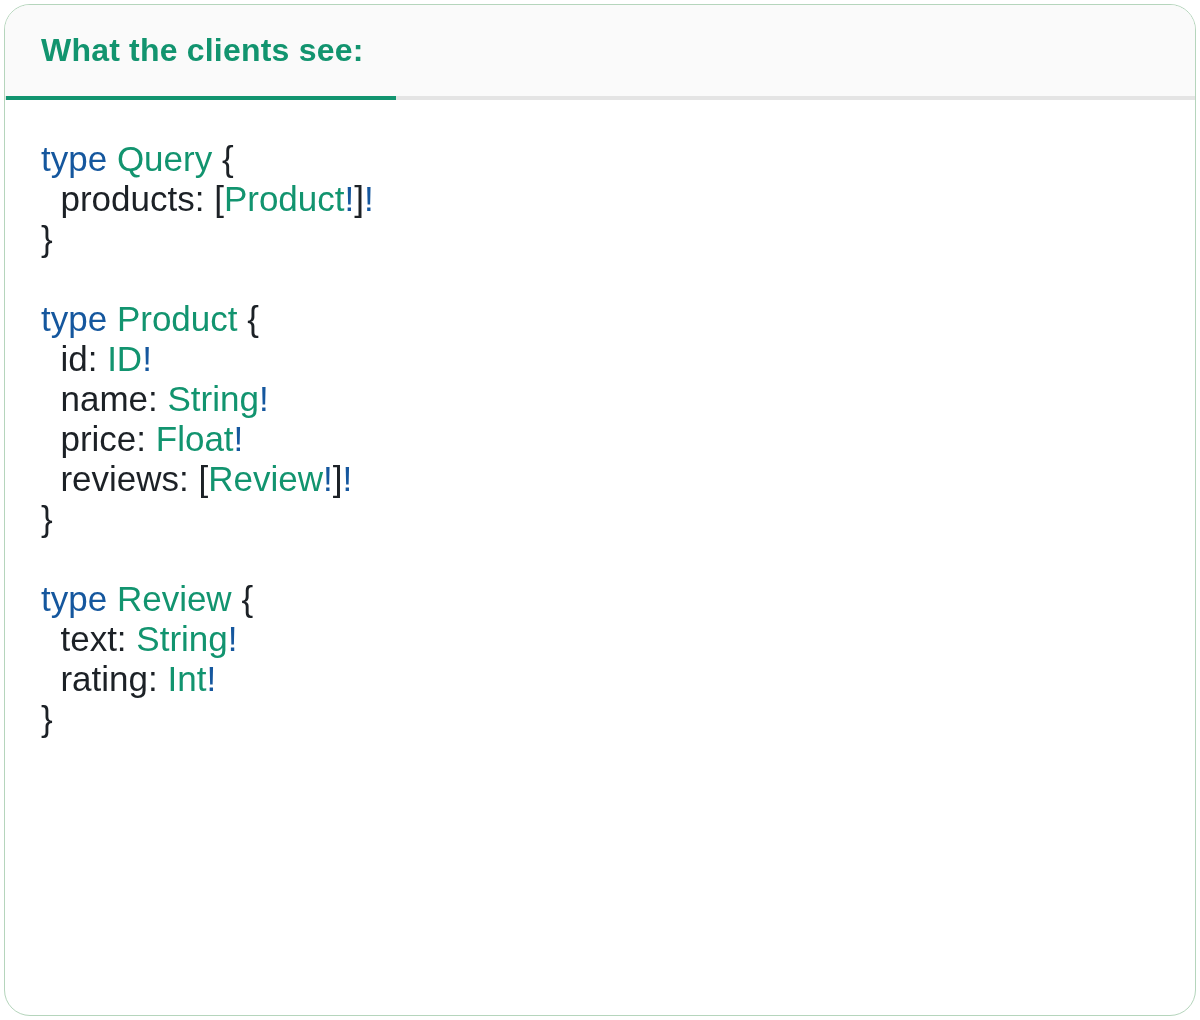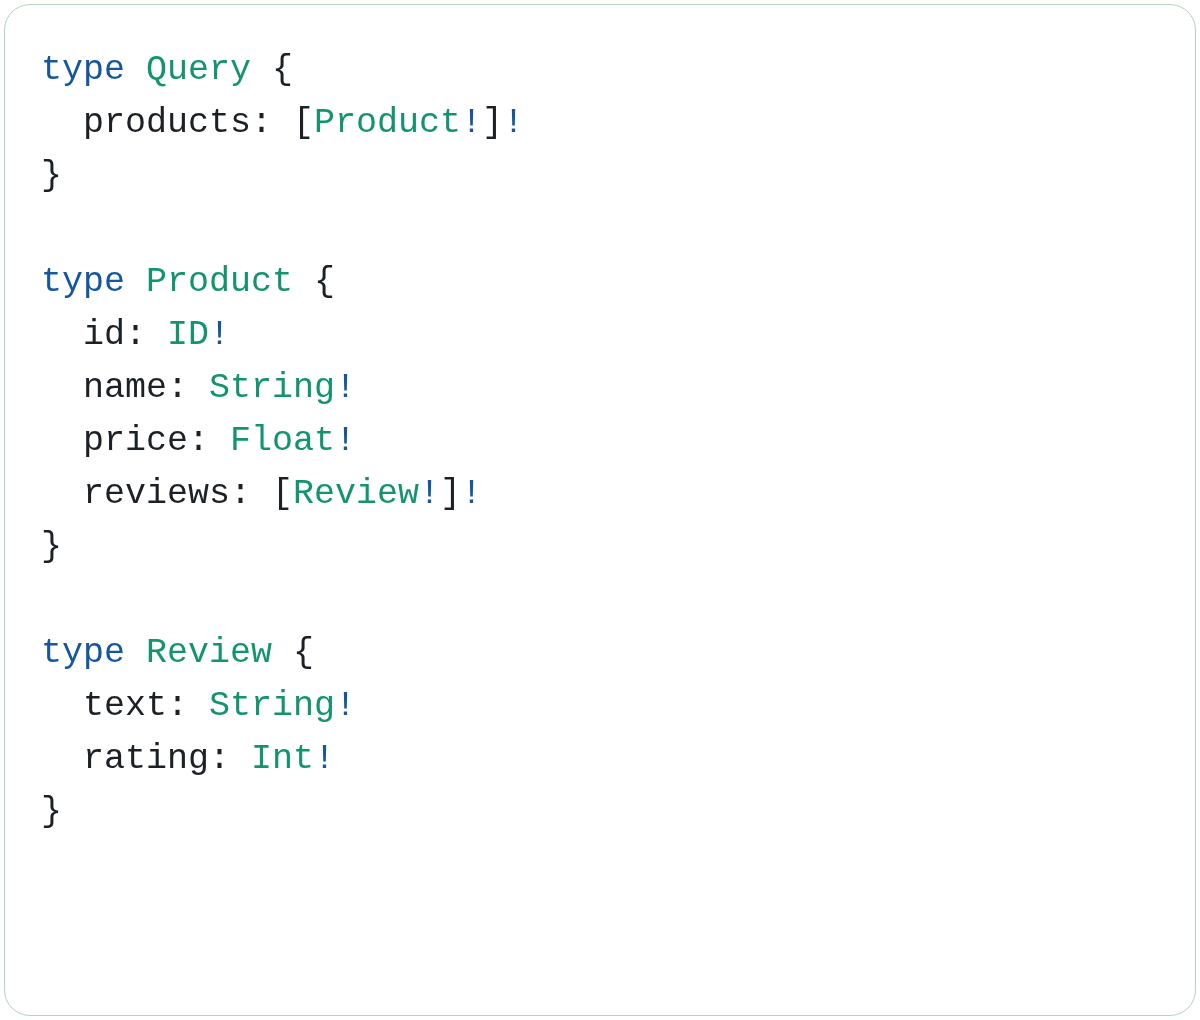--- a/index.html
+++ b/index.html
@@ -45,35 +45,41 @@
     position: absolute;
     left: 1px;
     bottom: -4px;
     width: 390px;
     height: 4px;
     background: var(--teal, #12946f);
   }
   pre.code {
     margin: 0;
     padding: 39px 30px 0 36px;
-    font-family: Liberation Mono, monospace;
+    font-family: Liberation Sans, sans-serif;
     font-size: 35px;
-    line-height: 53px;
+    line-height: 40px;
     white-space: pre;
     color: var(--code-text, #1c2126);
   }
   .tok-keyword  { color: var(--blue, #15579e); }
   .tok-typename { color: var(--teal, #12946f); }
   .tok-nonnull  { color: var(--blue, #15579e); }
   .tok-plain    { color: var(--code-text, #1c2126); }
 </style>
 </head>
 <body>
 
 <div class="card">
+  <div class="tabbar">
+    <div class="tab">
+      <span class="tab-label">What the clients see:</span>
+    </div>
+    <div class="tab-underline"></div>
+  </div>
   <pre class="code" id="code-block"><span><span class="tok-keyword">type</span><span class="tok-plain"> </span><span class="tok-typename">Query</span><span class="tok-plain"> {</span></span>
 <span><span class="tok-plain">  products: [</span><span class="tok-typename">Product</span><span class="tok-nonnull">!</span><span class="tok-plain">]</span><span class="tok-nonnull">!</span></span>
 <span><span class="tok-plain">}</span></span>
 <span></span>
 <span><span class="tok-keyword">type</span><span class="tok-plain"> </span><span class="tok-typename">Product</span><span class="tok-plain"> {</span></span>
 <span><span class="tok-plain">  id: </span><span class="tok-typename">ID</span><span class="tok-nonnull">!</span></span>
 <span><span class="tok-plain">  name: </span><span class="tok-typename">String</span><span class="tok-nonnull">!</span></span>
 <span><span class="tok-plain">  price: </span><span class="tok-typename">Float</span><span class="tok-nonnull">!</span></span>
 <span><span class="tok-plain">  reviews: [</span><span class="tok-typename">Review</span><span class="tok-nonnull">!</span><span class="tok-plain">]</span><span class="tok-nonnull">!</span></span>
 <span><span class="tok-plain">}</span></span>

